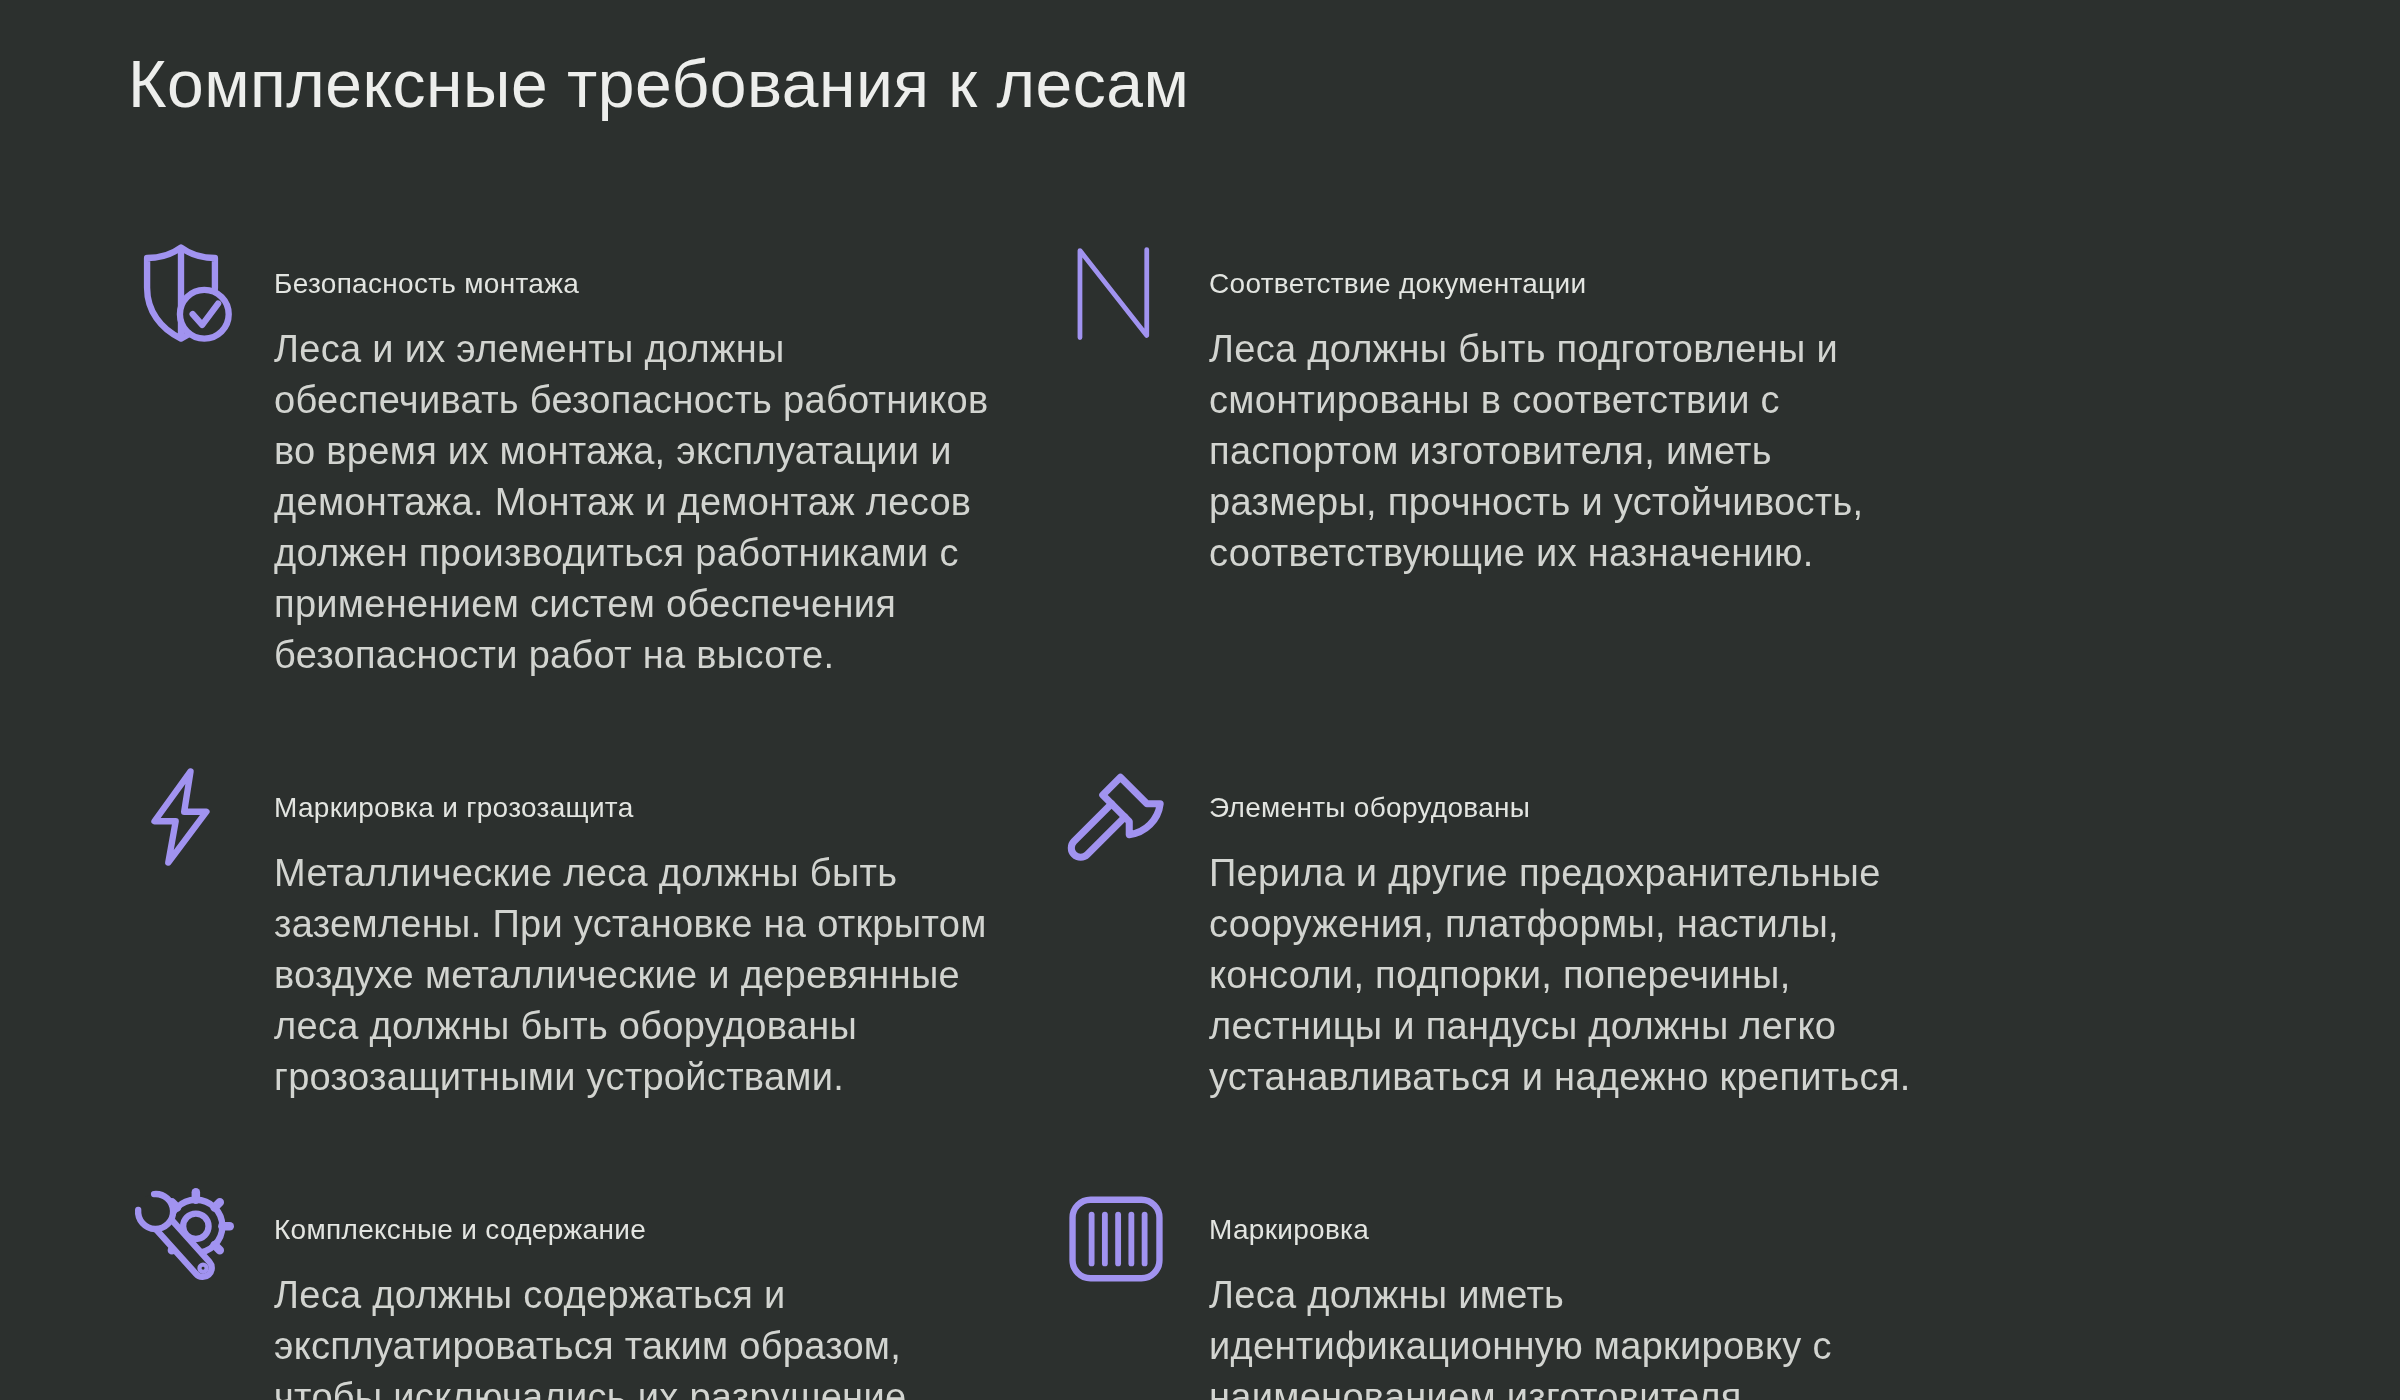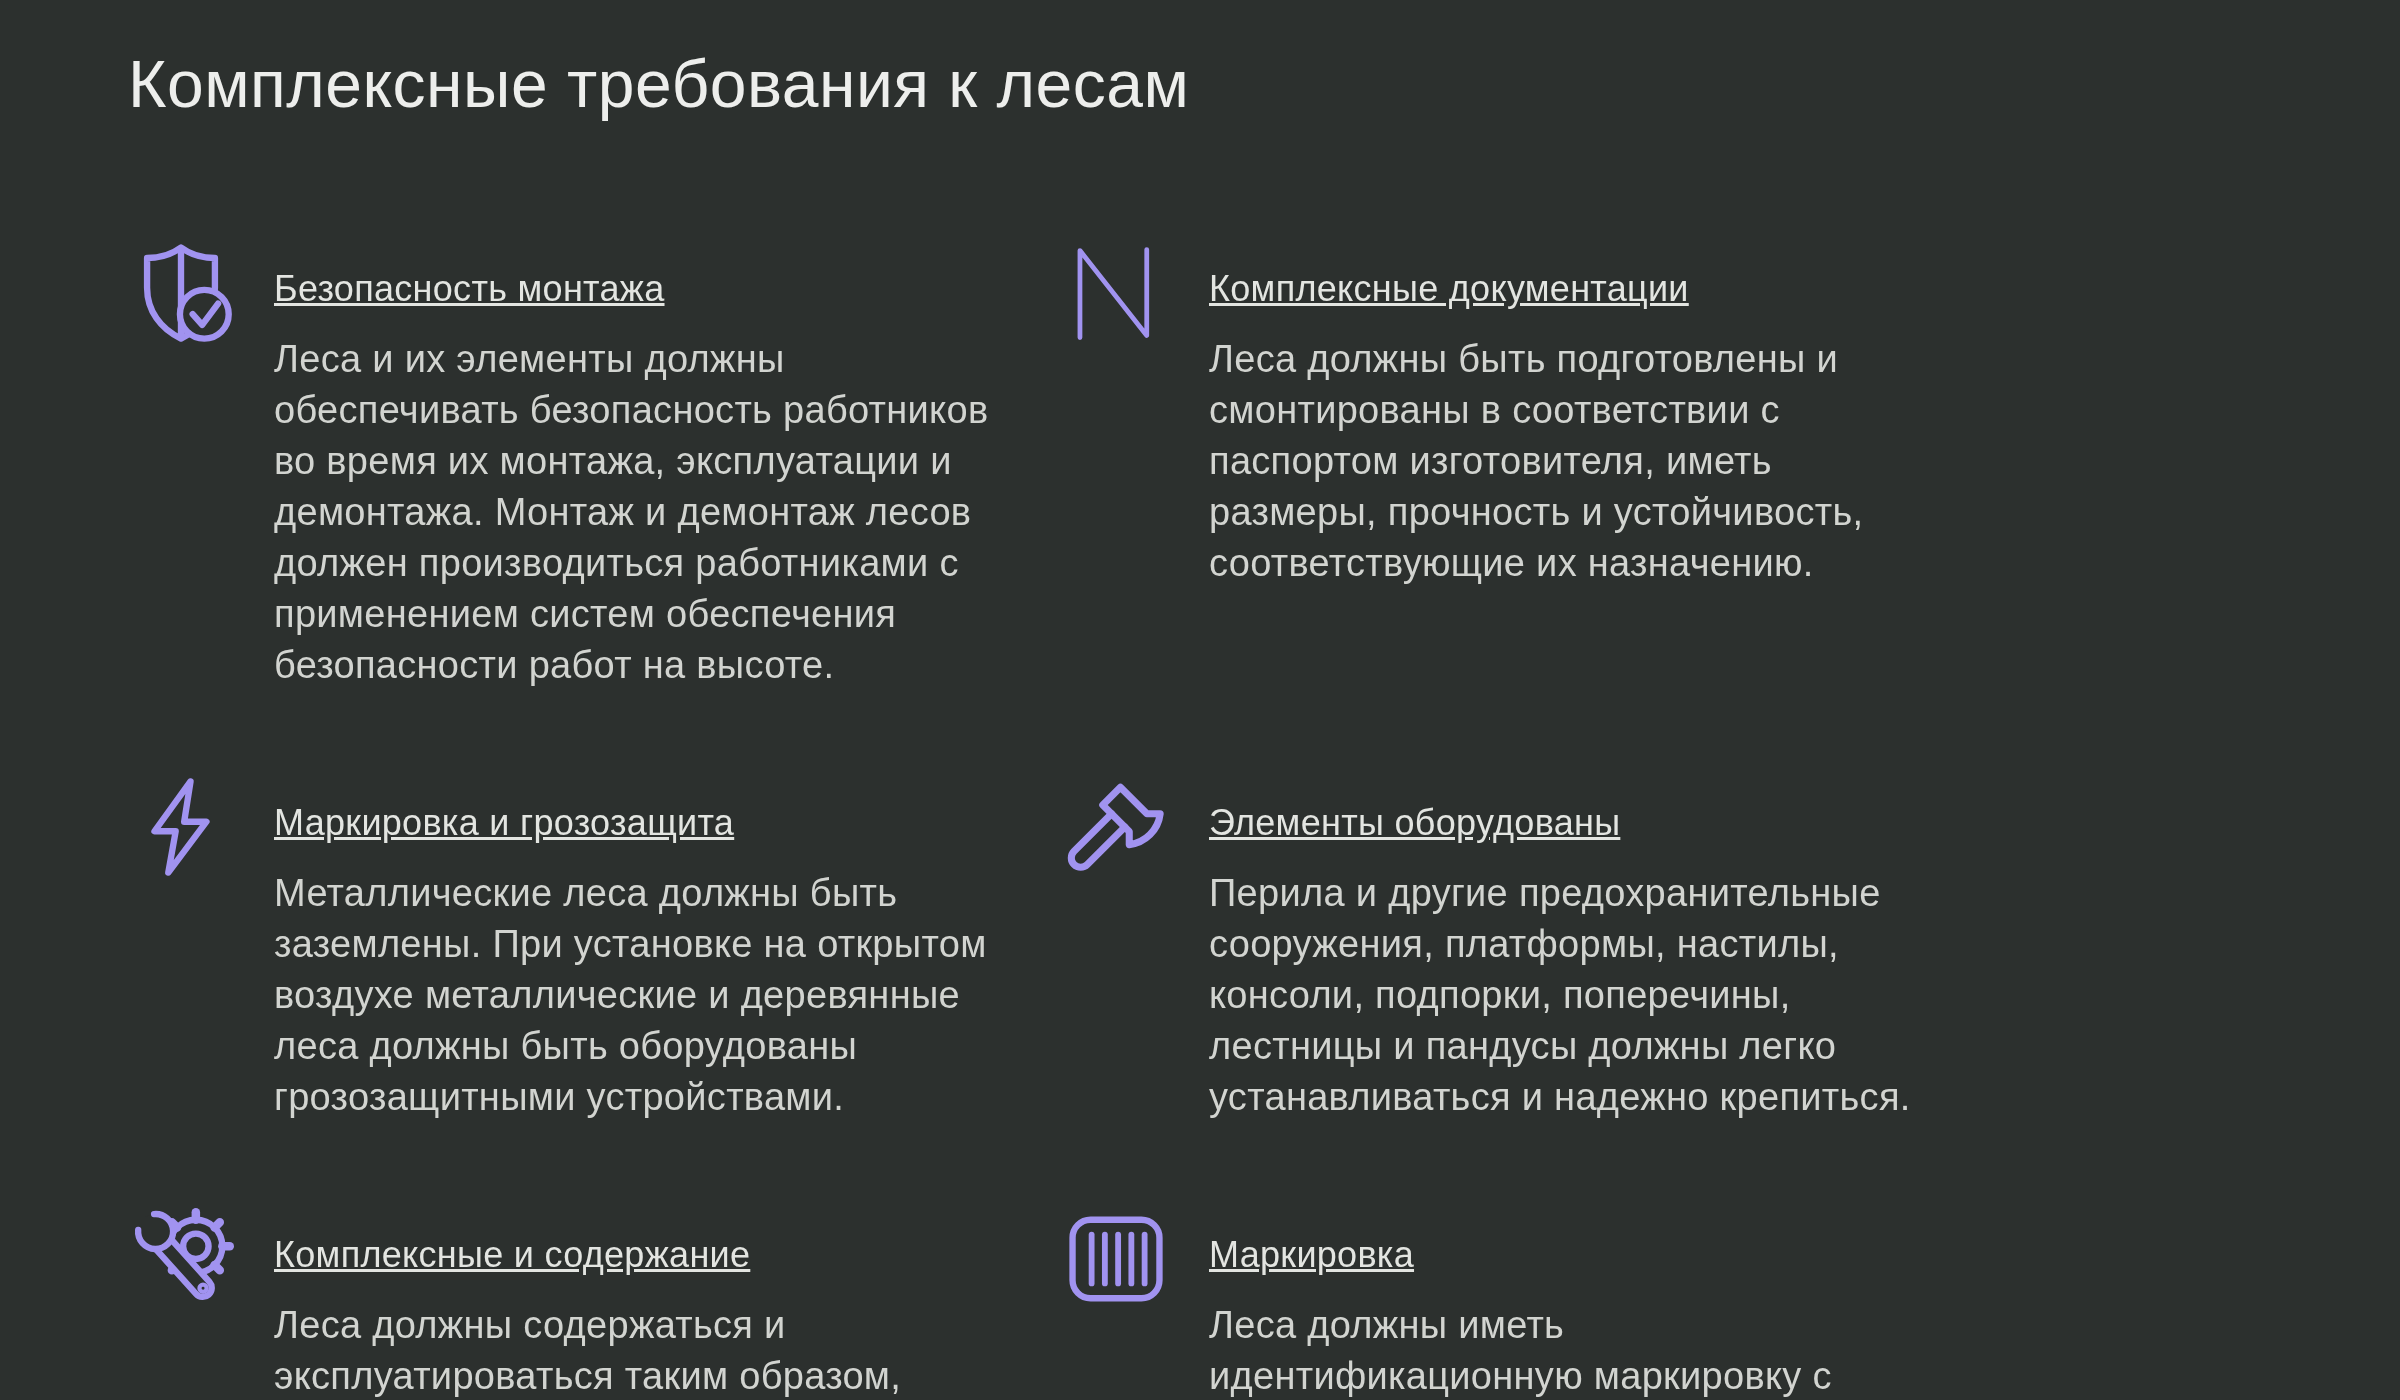--- a/index.html
+++ b/index.html
@@ -41,26 +41,25 @@
   }
   .feature .icon-box {
     flex: 0 0 106px;
     width: 106px;
     height: 106px;
     margin-top: -2px;
   }
   .feature .icon-box svg { width: 100%; height: 100%; display: block; }
   .feature .content { flex: 1; min-width: 0; padding-top: 26px; }
   .feature h2 {
-    font-size: 36px;
+    font-size: 28px;
     font-weight: 400;
     color: var(--heading);
     letter-spacing: 0.3px;
     margin-bottom: 24px;
-    text-decoration: underline;
   }
   .feature p {
     font-size: 38px;
     font-weight: 400;
     color: var(--body);
     letter-spacing: 0.3px;
     line-height: 51px;
     max-width: 905px;
   }
   .stroke {
@@ -94,21 +93,21 @@
       </div>
     </section>
 
     <section class="feature">
       <div class="icon-box">
         <svg viewBox="0 0 100 100">
           <path class="stroke" stroke-width="4.5" d="M16 92 L16 10 L79 90 L79 9"></path>
         </svg>
       </div>
       <div class="content">
-        <h2>Комплексные документации</h2>
+        <h2>Соответствие документации</h2>
         <p>Леса должны быть подготовлены и смонтированы в соответствии с паспортом изготовителя, иметь размеры, прочность и устойчивость, соответствующие их назначению.</p>
       </div>
     </section>
 
     <section class="feature">
       <div class="icon-box">
         <svg viewBox="0 0 100 100">
           <path class="stroke" stroke-width="6" d="M59 7 L25 54 L45 54 L38 93 L74 45 L53 45 Z"></path>
         </svg>
       </div>

